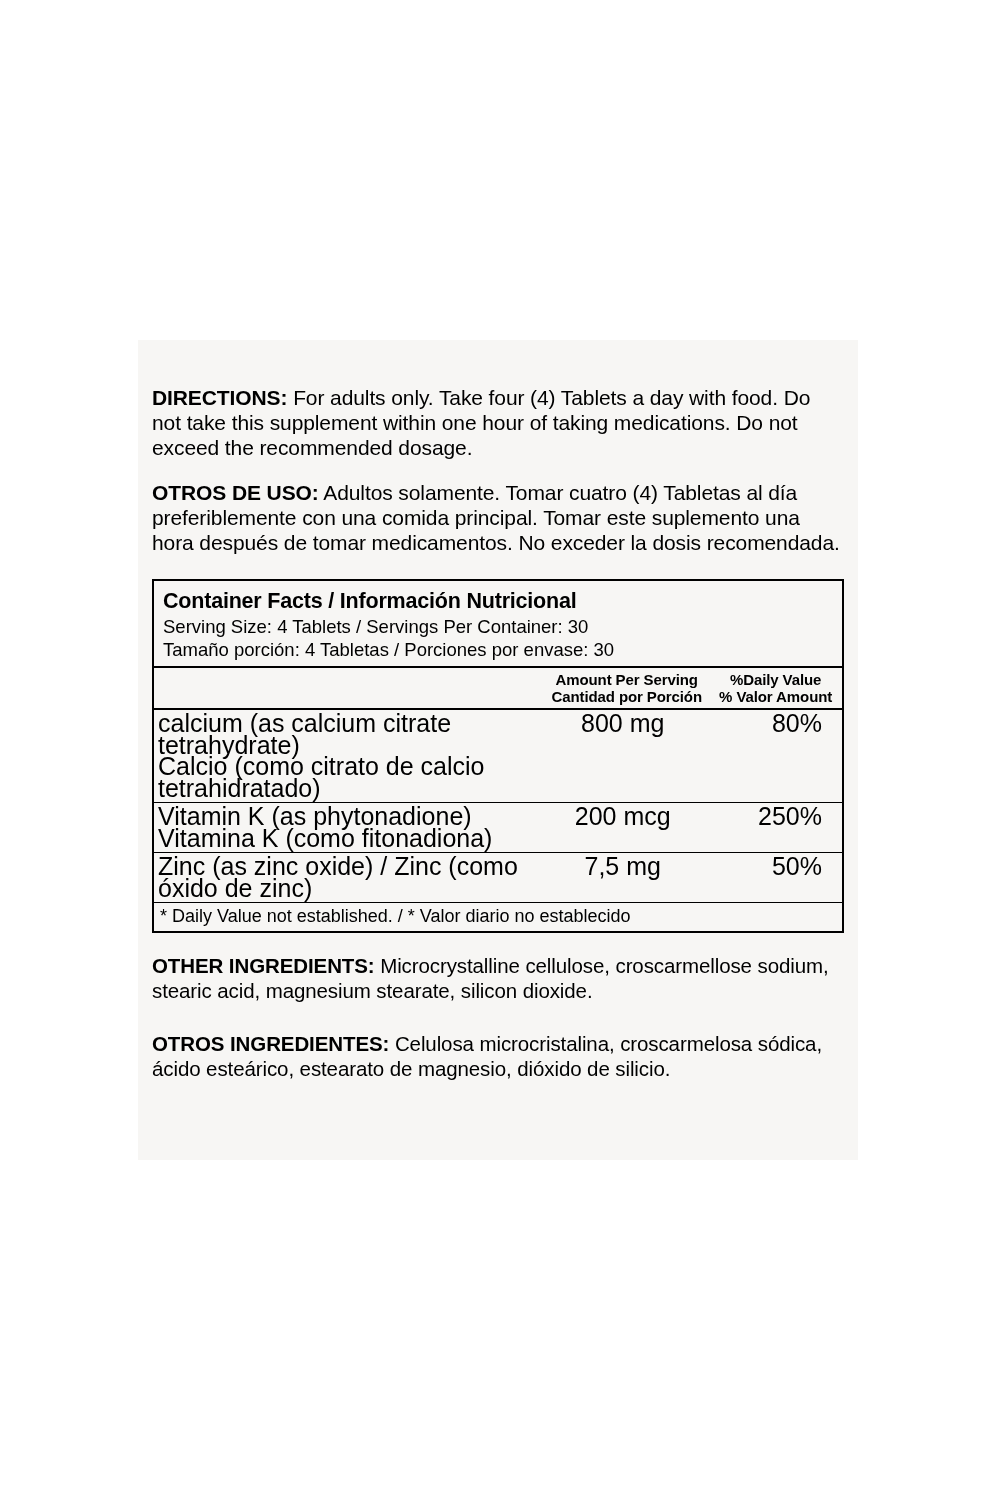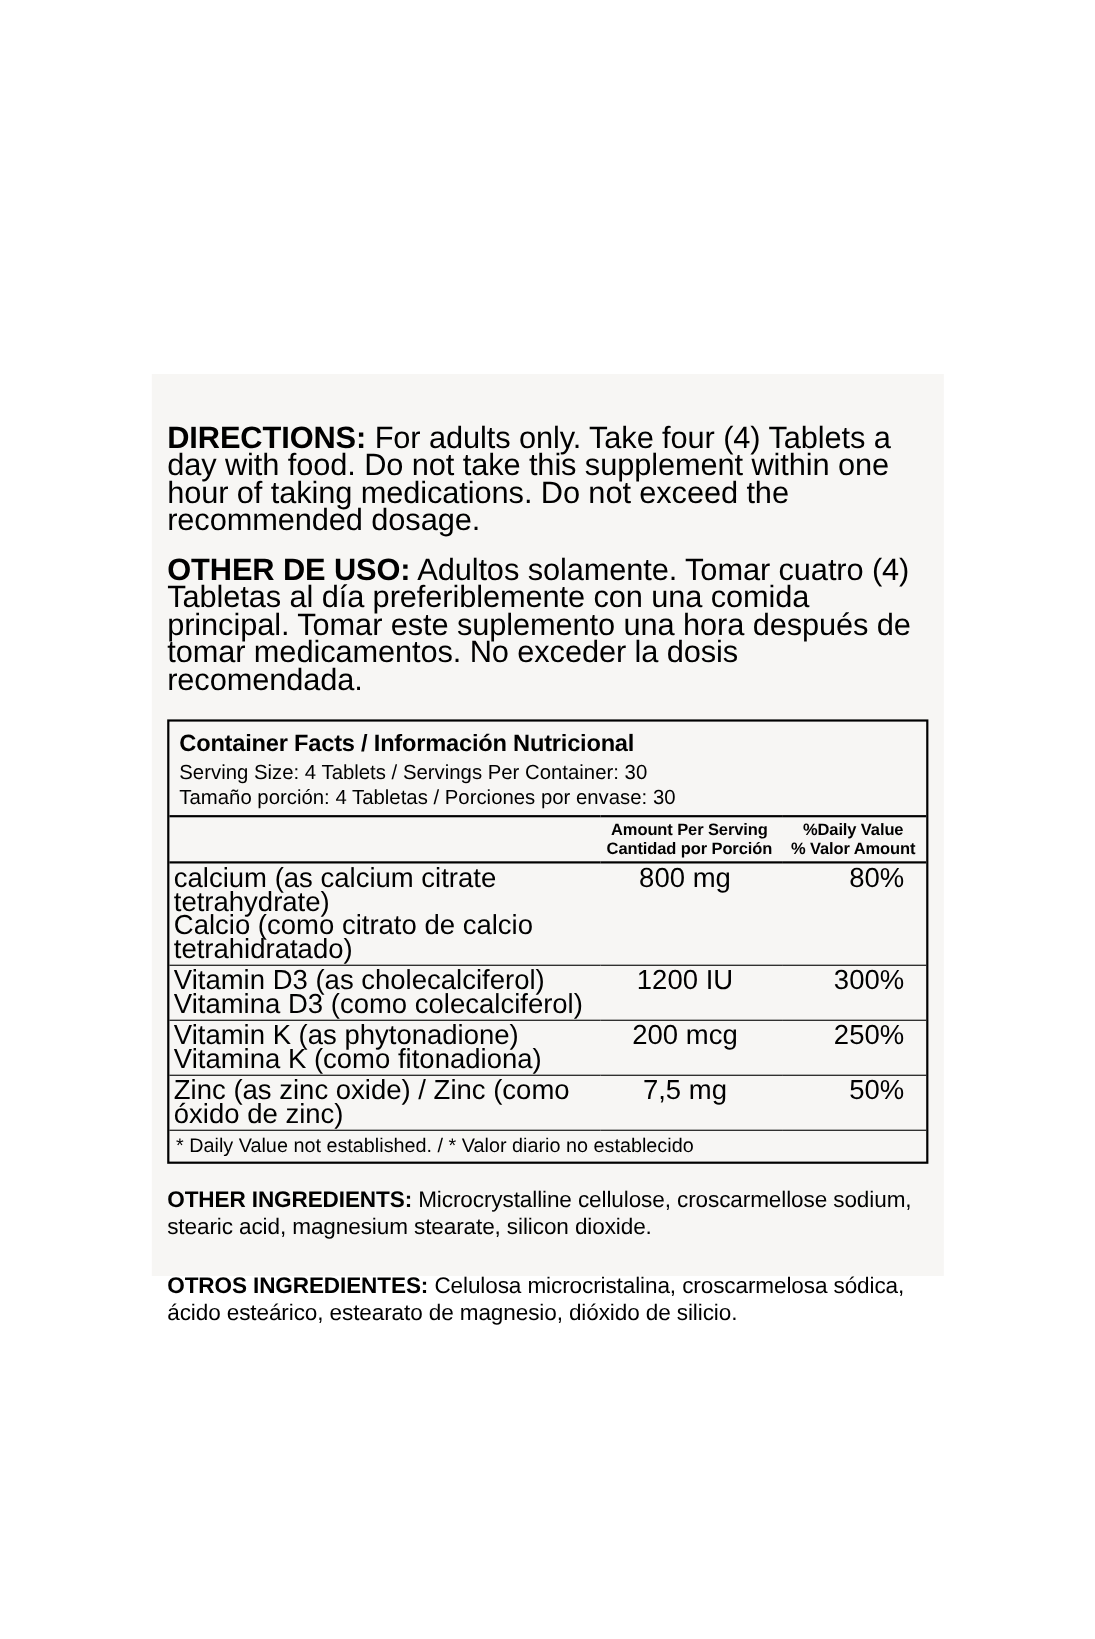--- a/index.html
+++ b/index.html
@@ -29,21 +29,21 @@
     height: 820px;
     background: #f7f6f4;
   }
   .content {
     position: absolute;
     left: 152px;
     top: 385px;
     width: 692px;
   }
   .para {
-    font-size: 28px;
+    font-size: 21px;
     line-height: 25px;
     margin: 0 0 0 0;
     letter-spacing: -0.1px;
   }
   .para .lead {
     font-weight: bold;
   }
   .para.second {
     margin-top: 20px;
   }
@@ -126,21 +126,21 @@
 </head>
 <body>
 
 <div class="page">
   <div class="label-panel"></div>
 
   <div class="content">
 
     <p class="para"><span class="lead">DIRECTIONS:</span><span> For adults only. Take four (4) Tablets a day with food. Do not take this supplement within one hour of taking medications. Do not exceed the recommended dosage.</span></p>
 
-    <p class="para second"><span class="lead">OTHER DE USO:</span><span> Adultos solamente. Tomar cuatro (4) Tabletas al día preferiblemente con una comida principal. Tomar este suplemento una hora después de tomar medicamentos. No exceder la dosis recomendada.</span></p>
+    <p class="para second"><span class="lead">OTROS DE USO:</span><span> Adultos solamente. Tomar cuatro (4) Tabletas al día preferiblemente con una comida principal. Tomar este suplemento una hora después de tomar medicamentos. No exceder la dosis recomendada.</span></p>
 
     <div class="facts">
       <div class="facts-inner">
         <div class="facts-title">Container Facts / Información Nutricional</div>
         <div class="facts-serving">Serving Size: 4 Tablets / Servings Per Container: 30</div>
         <div class="facts-serving">Tamaño porción: 4 Tabletas / Porciones por envase: 30</div>
       </div>
 
       <table class="facts-table">
         <colgroup>
@@ -163,28 +163,20 @@
 
           <tr class="nut-row">
             <td class="col-name">
               <div>calcium (as calcium citrate tetrahydrate)</div>
               <div class="line2">Calcio (como citrato de calcio tetrahidratado)</div>
             </td>
             <td class="col-amount">800 mg</td>
             <td class="col-dv">80%</td>
           </tr>
 
-          <tr class="nut-row">
-            <td class="col-name">
-              <div>Vitamin D3 (as cholecalciferol)</div>
-              <div class="line2">Vitamina D3 (como colecalciferol)</div>
-            </td>
-            <td class="col-amount">1200 IU</td>
-            <td class="col-dv">300%</td>
-          </tr>
 
 
           <tr class="nut-row">
             <td class="col-name">
               <div>Vitamin K (as phytonadione)</div>
               <div class="line2">Vitamina K (como fitonadiona)</div>
             </td>
             <td class="col-amount">200 mcg</td>
             <td class="col-dv">250%</td>
           </tr>

